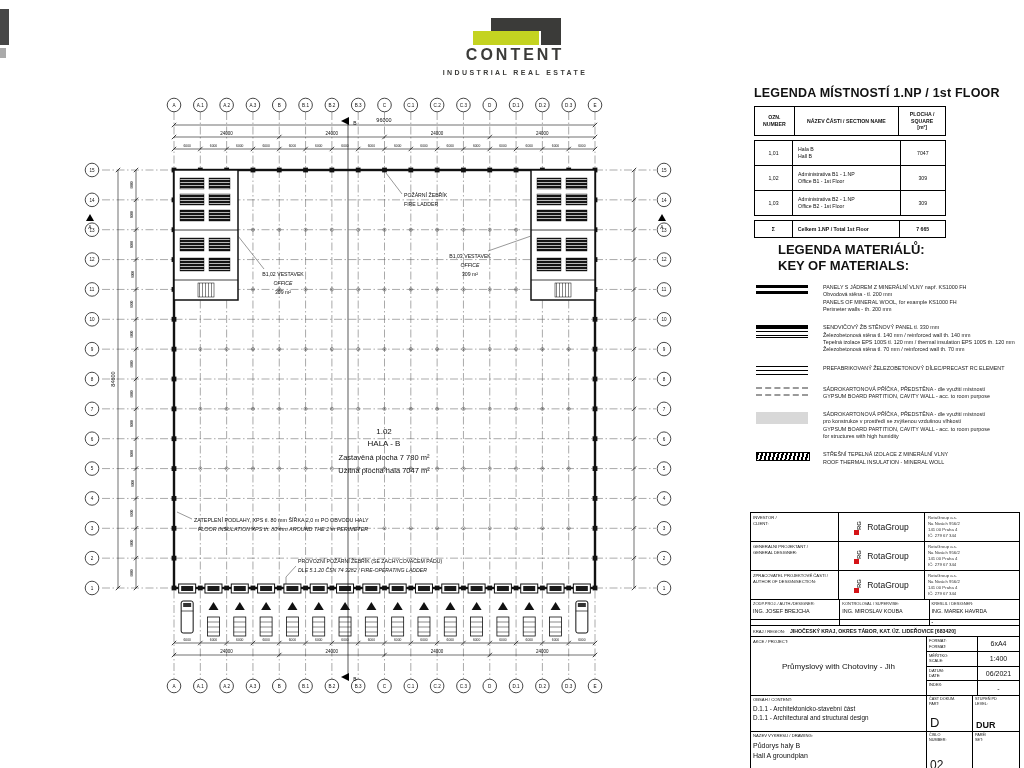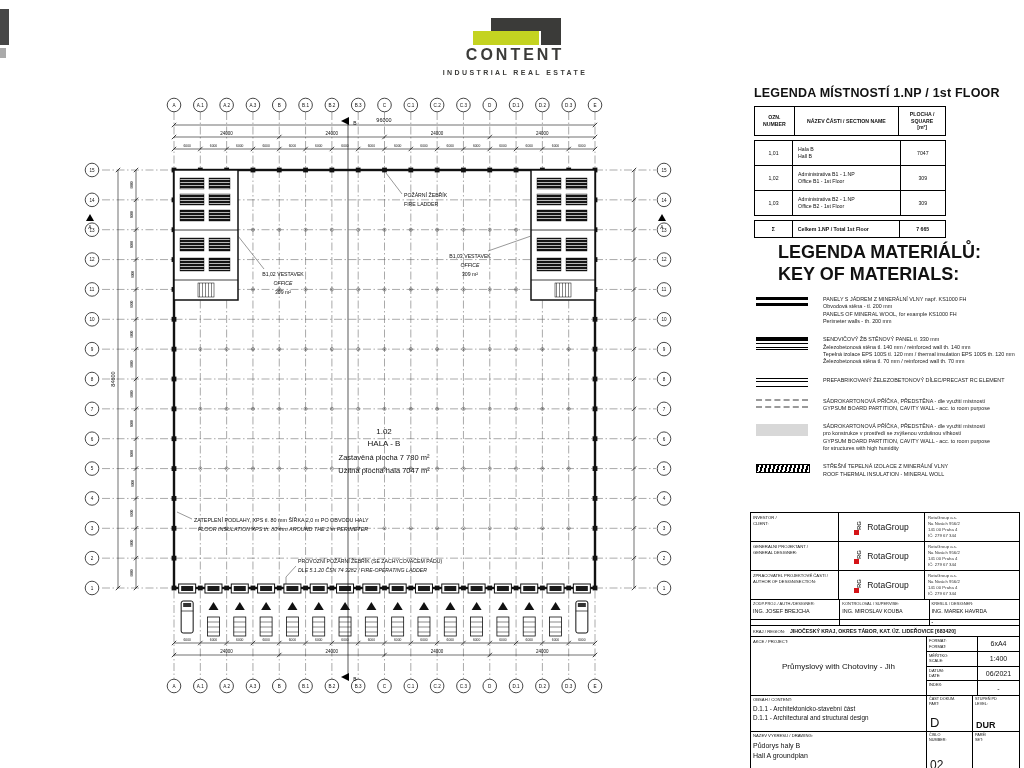--- a/index.html
+++ b/index.html
@@ -39,21 +39,21 @@
   .rl-col-name{width:108px;}
   .rl-col-area{width:44px;}
   .rl-rows td{height:20px;}
   .rl-rows .rl-name{text-align:left;padding-left:5px;}
   .rl-gap{height:4px;}
   .rl-total td{height:12px;font-weight:bold;}
   .rl-total .rl-name{text-align:left;padding-left:5px;}
 
   
   .materials{position:absolute;left:756px;top:242px;width:266px;}
-  .m-title{font-size:18px;font-weight:bold;line-height:1.2;padding-left:22px;}
+  .m-title{font-size:13px;font-weight:bold;line-height:1.2;padding-left:22px;}
   .m-item{display:flex;margin-top:11px;}
   .m-swatch-wrap{width:58px;flex:0 0 58px;padding-top:1px;}
   .m-text{font-size:5.4px;line-height:1.35;margin-left:9px;color:#222;}
   .sw{width:52px;}
   .sw-panel-mineral-wool{height:3px;border-top:3px solid #000;border-bottom:3px solid #000;}
   .sw-sandwich-panel{height:8px;border-top:4px solid #000;border-bottom:1.5px solid #000;
      background:repeating-linear-gradient(to bottom,#fff 0 2.5px,#000 2.5px 3.5px);}
   .sw-precast-rc{height:7px;border-top:1.5px solid #000;border-bottom:1.5px solid #000;
      background:linear-gradient(to bottom,transparent 0 2.5px,#000 2.5px 3.5px,transparent 3.5px);}
   .sw-gypsum-partition{height:5px;border-top:2px dashed #9a9a9a;border-bottom:2px dashed #9a9a9a;}

